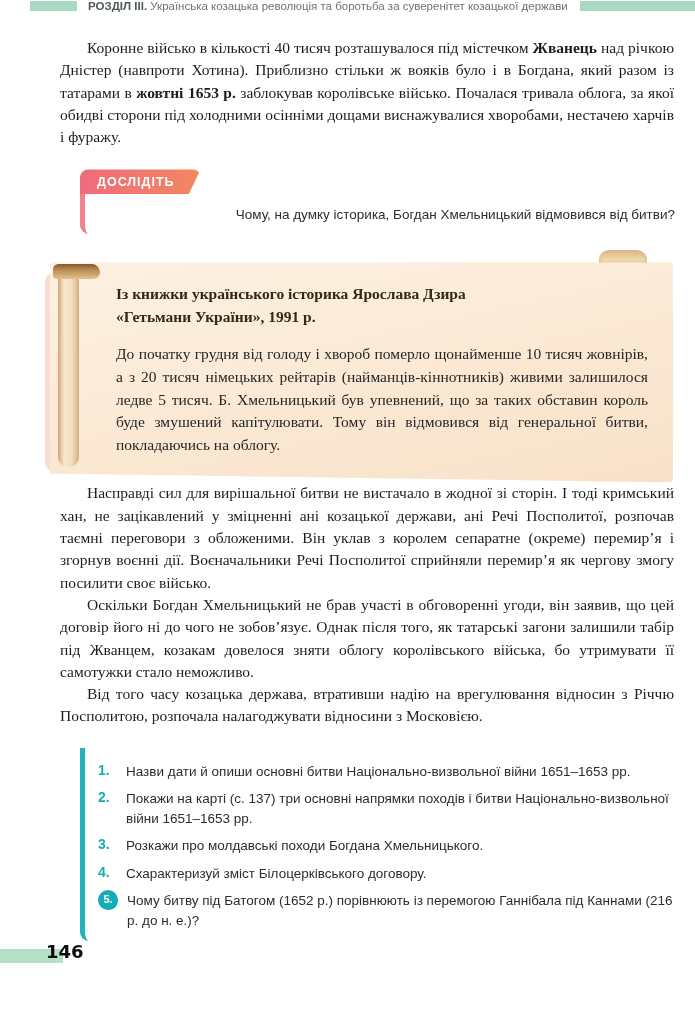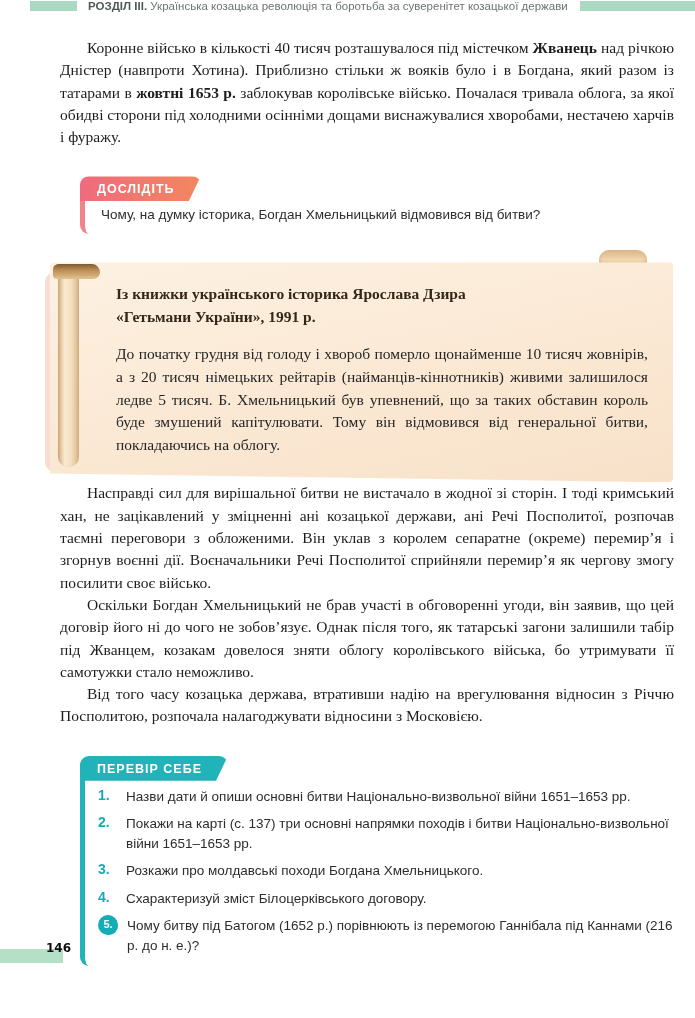--- a/index.html
+++ b/index.html
@@ -26,33 +26,33 @@
     margin:0 21px 0 60px;
     font-size:15.5px; line-height:22.3px; text-align:justify; color:#1d1d1d;
   }
   .indent { text-indent:27px; }
   .mt-intro { margin-top:25px; }
   .mt-para  { }
 
   
   .callout { margin:20px 20px 0 80px; }
   .tab {
-    display:inline-block; position:relative; top:8px;
+    display:inline-block; position:relative; top:1px;
     padding:6px 26px 5px 17px;
     font-family:"Liberation Sans", sans-serif; font-weight:bold;
     font-size:12.5px; letter-spacing:1px; color:#fff;
     border-radius:9px 9px 0 0;
     clip-path:polygon(0 0, 100% 0, calc(100% - 12px) 100%, 0 100%);
   }
   .tab.pink { background:linear-gradient(90deg,#ef6b7d,#f2875f); }
   .tab.teal { background:#22b2ba; }
   .callout-body { border-left:5px solid; border-bottom-left-radius:9px; }
   .pink-border { border-color:#f2828c; padding:12px 0 9px 16px; }
   .teal-border { border-color:#22b2ba; padding:13px 0 4px 13px; }
-  .sans { font-family:"Liberation Sans", sans-serif; font-size:13.5px; line-height:20px; color:#2e2e2e; }
+  .sans { font-family:"Liberation Sans", sans-serif; font-size:13.5px; line-height:20px; color:#2e2e2e;text-align:right; }
 
   
   .scroll { position:relative; margin:16px 22px 0 50px; padding-top:12px; }
   .scroll-backing {
     position:absolute; z-index:0; left:-5px; top:22px; width:60px;
     height:calc(100% - 32px); background:#f9dcd2; border-radius:10px;
   }
   .curl-tr {
     position:absolute; z-index:0; right:26px; top:0; width:48px; height:24px;
     background:linear-gradient(180deg,#dcb385,#f0d7ac 40%,#d9b180);
@@ -88,21 +88,21 @@
     background:#15adb5; color:#fff; font-weight:bold; font-size:11px;
     border-radius:50% 50% 45% 50%;
     display:flex; align-items:center; justify-content:center;
   }
   .qtext { padding-top:1px; }
 
   
   .footer-bar { position:absolute; left:0; top:949px; width:63px; height:14px; background:#b6dfc8; }
   .page-number {
     position:absolute; left:46px; top:941px;
-    font-family:"DejaVu Sans", sans-serif; font-weight:bold; font-size:12px; color:#0e0e0e;
+    font-family:"DejaVu Sans", sans-serif; font-weight:bold; font-size:18px; color:#0e0e0e;
   }
 </style>
 </head>
 <body>
 
 <div class="page">
 
   <div class="chapter-header">
     <span class="hbar left"></span>
     <span class="header-text"><b>РОЗДІЛ III.</b> <span>Українська козацька революція та боротьба за суверенітет козацької держави</span></span>
@@ -130,21 +130,20 @@
     </div>
     <div class="roll-left"></div>
     <div class="curl-tl"></div>
   </section>
 
   <p class="body indent mt-para">Насправді сил для вирішальної битви не вистачало в жодної зі сторін. І тоді кримський хан, не зацікавлений у зміцненні ані козацької держави, ані Речі Посполитої, розпочав таємні переговори з обложеними. Він уклав з королем сепаратне (окреме) перемир’я і згорнув воєнні дії. Воєначальники Речі Посполитої сприйняли перемир’я як чергову змогу посилити своє військо.</p>
   <p class="body indent">Оскільки Богдан Хмельницький не брав участі в обговоренні угоди, він заявив, що цей договір його ні до чого не зобов’язує. Однак після того, як татарські загони залишили табір під Жванцем, козакам довелося зняти облогу королівського війська, бо утримувати її самотужки стало неможливо.</p>
   <p class="body indent">Від того часу козацька держава, втративши надію на врегулювання відносин з Річчю Посполитою, розпочала налагоджувати відносини з Московією.</p>
 
   <section class="callout">
-    <div class="tab teal">ПЕРЕВІР СЕБЕ</div>
     <div class="callout-body teal-border">
       <ol class="qlist">
         <li class="q">
           <span class="qnum">1.</span>
           <span class="qtext">Назви дати й опиши основні битви Національно-визвольної війни 1651–1653 рр.</span>
         </li>
         <li class="q">
           <span class="qnum">2.</span>
           <span class="qtext">Покажи на карті (с. 137) три основні напрямки походів і битви Національно-визвольної війни 1651–1653 рр.</span>
         </li>

